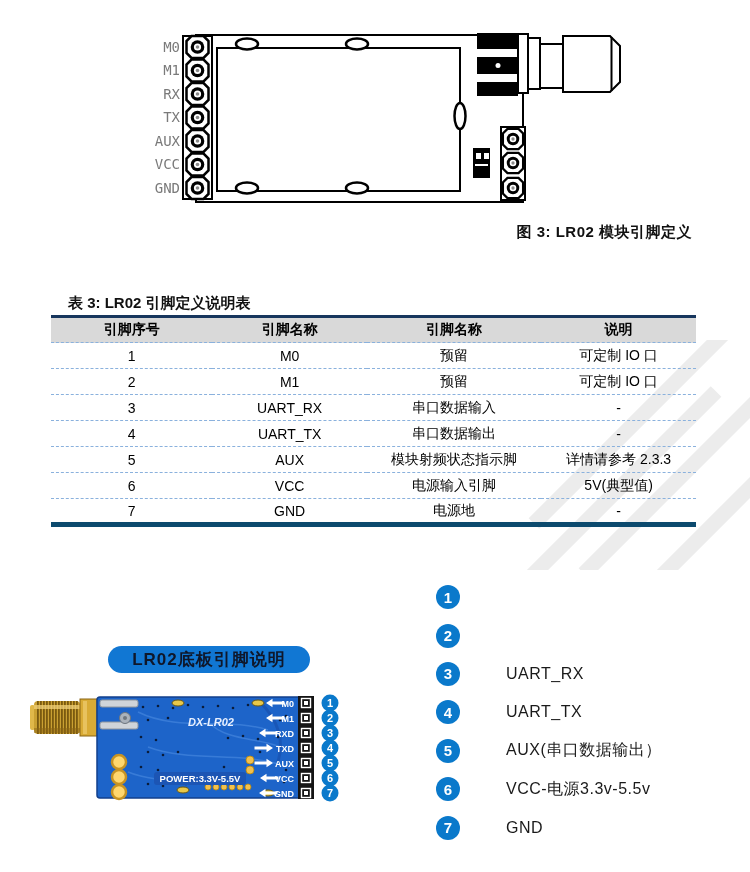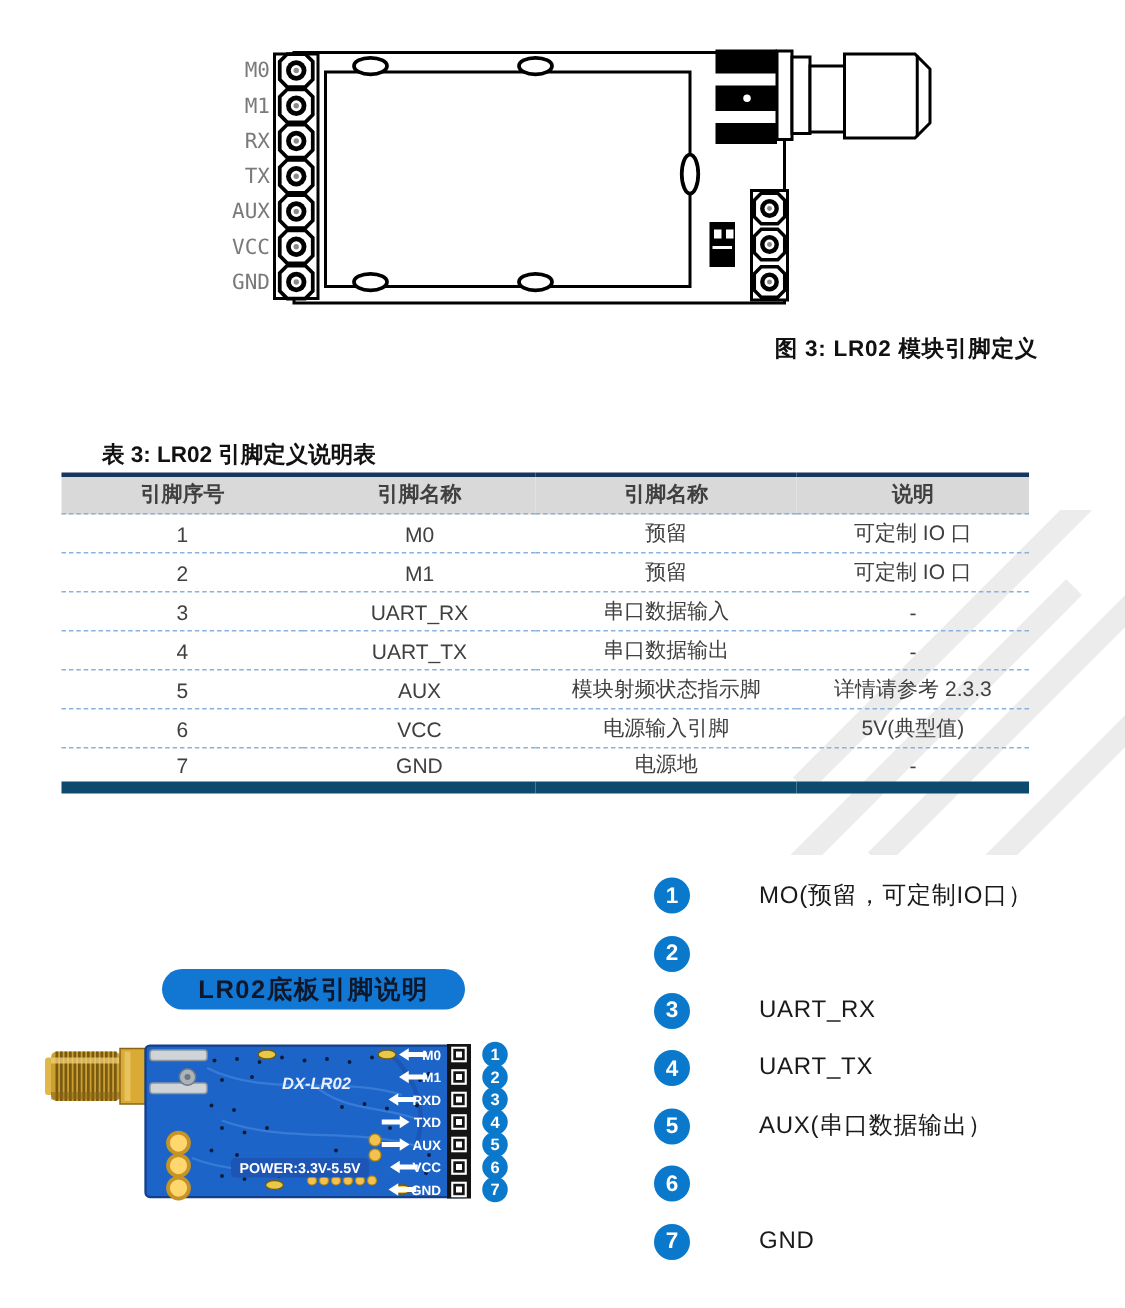--- a/index.html
+++ b/index.html
@@ -23,24 +23,24 @@
   .watermark { position: absolute; left: 500px; top: 340px; width: 250px; height: 230px;
     overflow: hidden; z-index: 0; }
   .watermark .wm-bar { position: absolute; width: 300px; height: 15px; background: #ececec;
     transform: rotate(-45deg); }
   
   .table-title {
     position: absolute; left: 68px; top: 294px;
     font-size: 15px; font-weight: bold; color: #111; z-index: 1;
   }
   table.pin-table {
-    position: absolute; left: 41px; top: 315px; width: 645px; z-index: 1;
+    position: absolute; left: 51px; top: 315px; width: 645px; z-index: 1;
     border-collapse: collapse; table-layout: fixed;
-    border-top: 3px solid #17365d; border-bottom: 8px solid #0c4a6e;
-    font-size: 14px; color: #404040; background: transparent;
+    border-top: 3px solid #17365d; border-bottom: 5px solid #0c4a6e;
+    font-size: 14px; color: #000000; background: transparent;
   }
   table.pin-table col.c1 { width: 25%; } table.pin-table col.c2 { width: 24%; }
   table.pin-table col.c3 { width: 27%; } table.pin-table col.c4 { width: 24%; }
   table.pin-table th {
     background: #d9d9d9; font-weight: bold; height: 26px;
     border-bottom: 1px dashed #8ab1dd; text-align: center;
   }
   table.pin-table td {
     height: 26px; text-align: center;
     border-bottom: 1px dashed #8ab1dd; background: transparent;
@@ -380,39 +380,39 @@
       <text class="pcb-num" x="302" y="59.8" text-anchor="middle">4</text>
       <text class="pcb-num" x="302" y="74.8" text-anchor="middle">5</text>
       <text class="pcb-num" x="302" y="89.8" text-anchor="middle">6</text>
       <text class="pcb-num" x="302" y="104.8" text-anchor="middle">7</text>
     </g>
   </svg>
 
   <div class="legend">
     <div class="legend-item">
       <span class="lnum">1</span>
-      <span class="ltext">MO(预留，可定制IO口）</span>
     </div>
     <div class="legend-item">
       <span class="lnum">2</span>
     </div>
     <div class="legend-item">
       <span class="lnum">3</span>
       <span class="ltext">UART_RX</span>
     </div>
     <div class="legend-item">
       <span class="lnum">4</span>
       <span class="ltext">UART_TX</span>
     </div>
     <div class="legend-item">
       <span class="lnum">5</span>
       <span class="ltext">AUX(串口数据输出）</span>
     </div>
     <div class="legend-item">
       <span class="lnum">6</span>
+      <span class="ltext">VCC-电源3.3v-5.5v</span>
     </div>
     <div class="legend-item">
       <span class="lnum">7</span>
       <span class="ltext">GND</span>
     </div>
   </div>
 
 </div>
 
 </body></html>

